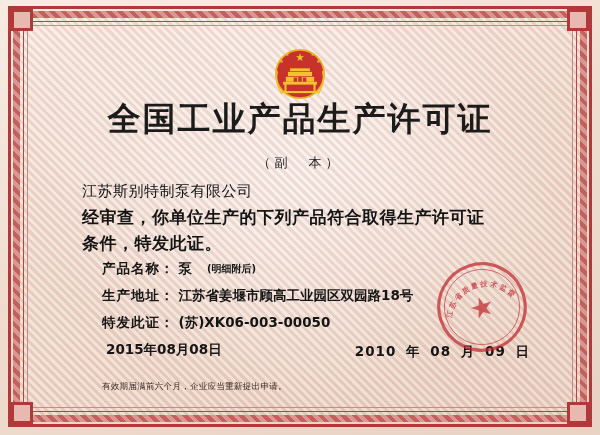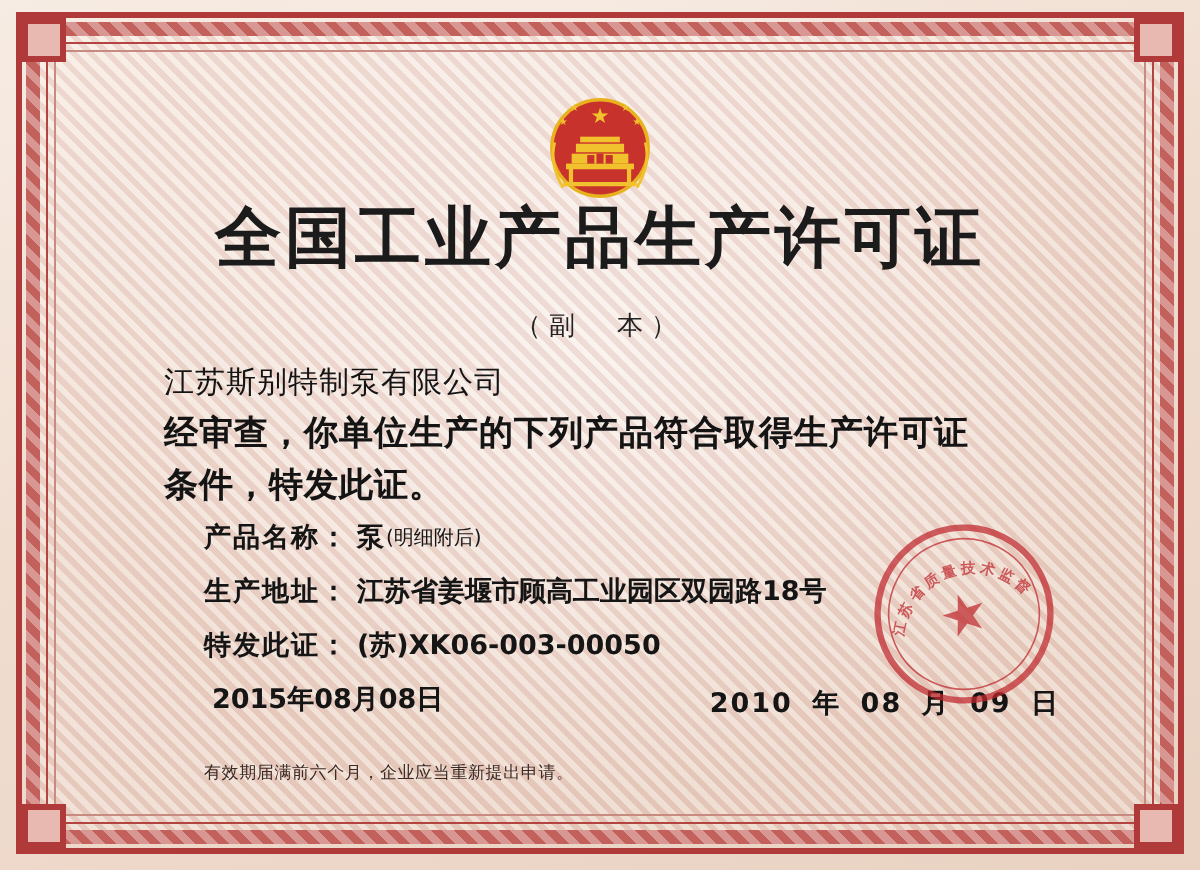--- a/index.html
+++ b/index.html
@@ -165,23 +165,23 @@
   .field-label {
     font-weight: bold;
     letter-spacing: 1px;
     flex: 0 0 auto;
   }
   .field-value {
     font-weight: bold;
     margin-left: 4px;
   }
   .field-note {
-    font-weight: normal;
+    font-weight: bold;
     font-size: 10px;
-    margin-left: 1px;
+    margin-left: 15px;
   }
 
   .date-row {
     position: absolute;
     right: 34px;
     bottom: 40px;
     font-size: 13.5px;
     font-weight: bold;
     color: #151515;
     letter-spacing: 1px;

